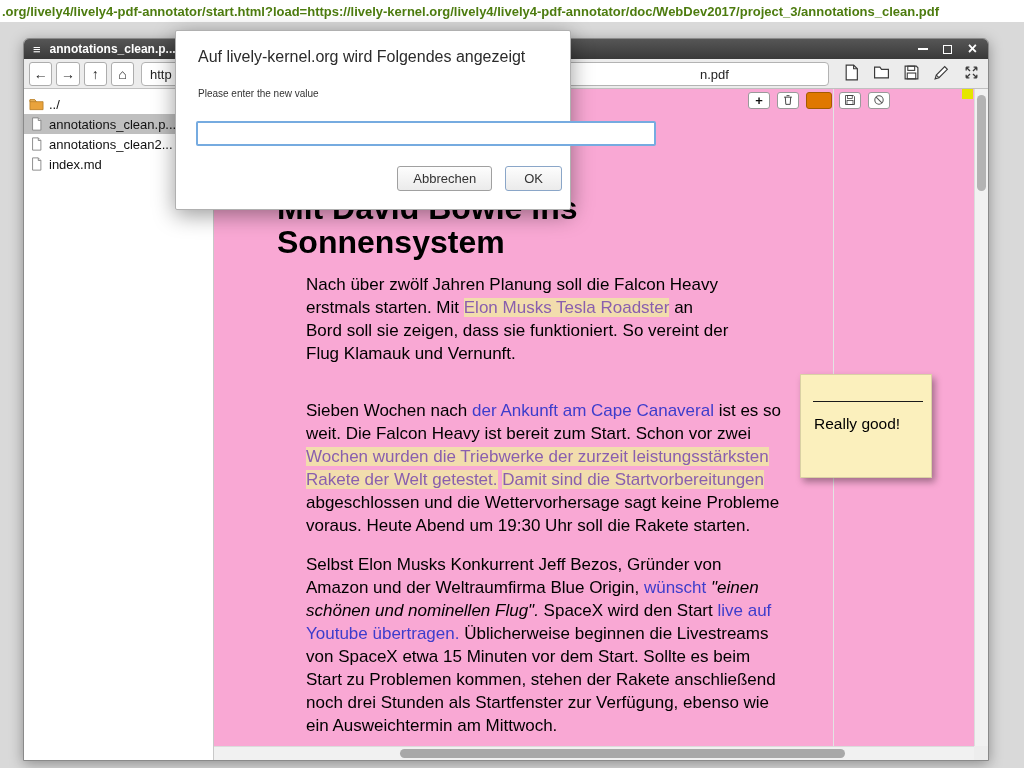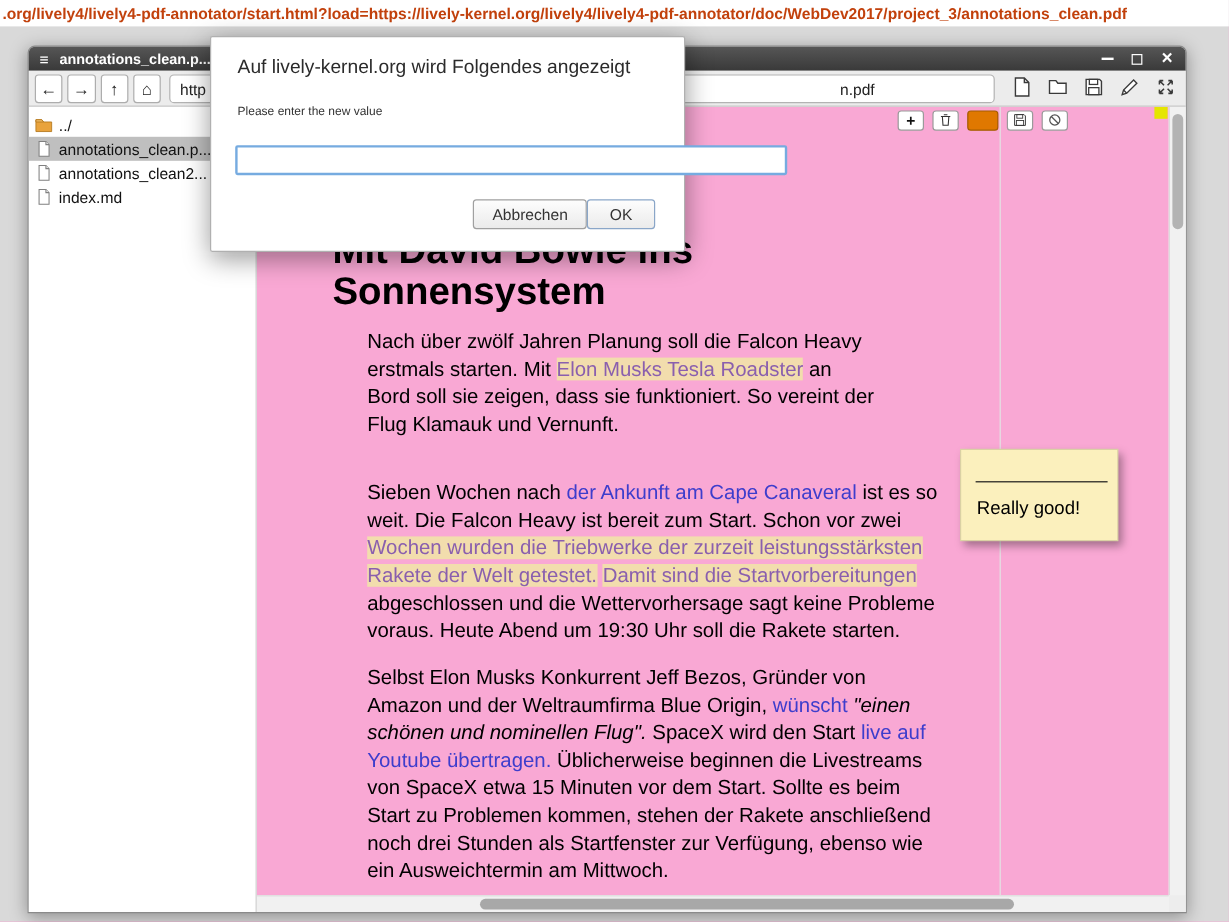--- a/index.html
+++ b/index.html
@@ -1,19 +1,19 @@
 <!DOCTYPE html>
 <html style="--link: #3d3dcc; --hl-bg: #f2ddad; --hl-text: #8a5fae; --swatch: #e07800; --marker: #e5e500; --note-bg: #fbf0bd;"><head>
 <meta charset="utf-8">
 <style>
   *{margin:0;padding:0;box-sizing:border-box;}
   html,body{width:1024px;height:768px;}
   body{font-family:"Liberation Sans",sans-serif;background:#d9d9d9;position:relative;overflow:hidden;}
   .screen{position:absolute;inset:0;}
-  .top-strip{position:absolute;left:0;top:0;width:100%;height:22px;background:#fff;font-size:13px;font-weight:600;color:#c2410c;padding:4px 0 0 2px;white-space:nowrap;overflow:hidden;}
+  .top-strip{position:absolute;left:0;top:0;width:100%;height:22px;background:#fff;font-size:13px;font-weight:600;color:#4d7c0f;padding:4px 0 0 2px;white-space:nowrap;overflow:hidden;}
   .window{position:absolute;left:23px;top:38px;width:966px;height:723px;background:#fff;border:1px solid #8a8a8a;border-radius:6px 6px 0 0;box-shadow:0 3px 14px rgba(0,0,0,.35);}
   .titlebar{height:20px;background:linear-gradient(#565656,#393939);border-radius:5px 5px 0 0;display:flex;align-items:center;color:#fff;padding:0 9px;}
   .menu-glyph{font-size:13px;margin-right:9px;cursor:pointer;}
   .win-title{font-size:12px;font-weight:700;flex:1;white-space:nowrap;overflow:hidden;}
   .win-controls{display:flex;align-items:center;gap:12px;}
   .wc{display:flex;align-items:center;justify-content:center;width:13px;height:13px;cursor:pointer;}
   .wc-min{width:10px;height:2px;background:#fff;display:block;}
   .wc-max{width:9px;height:9px;border:1.5px solid #fff;display:block;}
   .wc-close{font-size:16px;font-weight:700;line-height:1;}
   .toolbar{height:30px;background:#ececec;border-bottom:1px solid #c0c0c0;display:flex;align-items:center;padding:0 5px;gap:4px;}
@@ -40,35 +40,35 @@
   .seg-link{color:var(--link);}
   .seg-hl{color:var(--hl-text);background:var(--hl-bg);}
   .seg-em{font-style:italic;}
   .anno-toolbar{position:absolute;left:534px;top:3px;display:flex;gap:7px;align-items:center;z-index:5;}
   .abtn{min-width:22px;height:17px;background:#fff;border:1px solid #9a9a9a;border-radius:3px;font-size:13px;font-weight:700;line-height:1;display:flex;align-items:center;justify-content:center;padding:0 3px;color:#111;font-family:inherit;cursor:pointer;}
   .abtn svg{width:12px;height:12px;}
   .abtn.swatch{width:26px;background:var(--swatch);border-color:#a35c00;}
   .marker{position:absolute;left:748px;top:0;width:11px;height:10px;background:var(--marker);z-index:4;}
   .note{position:absolute;background:var(--note-bg);border:1px solid rgba(0,0,0,.13);box-shadow:3px 4px 7px rgba(0,0,0,.35);z-index:6;cursor:pointer;}
   .note1{left:524px;top:134px;width:97px;height:106px;}
-  .note2{left:586px;top:285px;width:132px;height:77px;}
+  .note2{left:586px;top:285px;width:132px;height:104px;}
   .note-line{border-bottom:1.5px solid #1a1a1a;}
   .note1 .note-line{margin:24px 0 0 13px;width:64px;}
   .note2 .note-line{margin:26px 0 0 12px;width:110px;}
   .note-text{font-size:15.5px;color:#000;margin:13px 0 0 13px;}
   .vscroll{position:absolute;right:0;top:0;bottom:14px;width:14px;background:#f1f1f1;border-left:1px solid #dcdcdc;cursor:pointer;}
   .vthumb{position:absolute;left:2px;top:6px;width:9px;height:96px;background:#b3b3b3;border-radius:5px;}
   .hscroll{position:absolute;left:0;right:14px;bottom:0;height:14px;background:#f1f1f1;border-top:1px solid #dcdcdc;cursor:pointer;}
   .hthumb{position:absolute;left:186px;top:2px;width:445px;height:9px;background:#a8a8a8;border-radius:5px;}
   .corner{position:absolute;right:0;bottom:0;width:14px;height:14px;background:#ededed;}
   .dialog{position:absolute;left:175px;top:30px;width:396px;height:180px;background:#fff;border:1px solid #b0b0b0;border-radius:2px;box-shadow:0 5px 22px rgba(0,0,0,.4);z-index:50;}
   .dlg-title{font-size:16px;color:#2b2b2b;margin:17px 22px 0;}
   .dlg-prompt{font-size:10px;color:#333;margin:22px 22px 0;}
   .dlg-input{position:absolute;left:20px;top:90px;width:460px;height:25px;border:2px solid #76abe0;border-radius:2px;font-size:13px;padding:0 6px;font-family:inherit;outline:none;}
-  .dlg-btns{position:absolute;right:24px;bottom:18px;display:flex;}
+  .dlg-btns{position:absolute;right:8px;bottom:18px;display:flex;gap:13px;}
   .dlg-btn{font-size:13px;color:#333;padding:4px 15px;background:linear-gradient(#fdfdfd,#ebebeb);border:1px solid #a0a0a0;border-radius:3px;font-family:inherit;cursor:pointer;}
   .dlg-btn.ok{border-color:#8aa6c8;padding:4px 18px;}
 </style>
 </head>
 <body>
 
 <div class="screen">
 
   <div class="top-strip">
     <span>.org/lively4/lively4-pdf-annotator/start.html?load=https://lively-kernel.org/lively4/lively4-pdf-annotator/doc/WebDev2017/project_3/annotations_clean.pdf</span>

